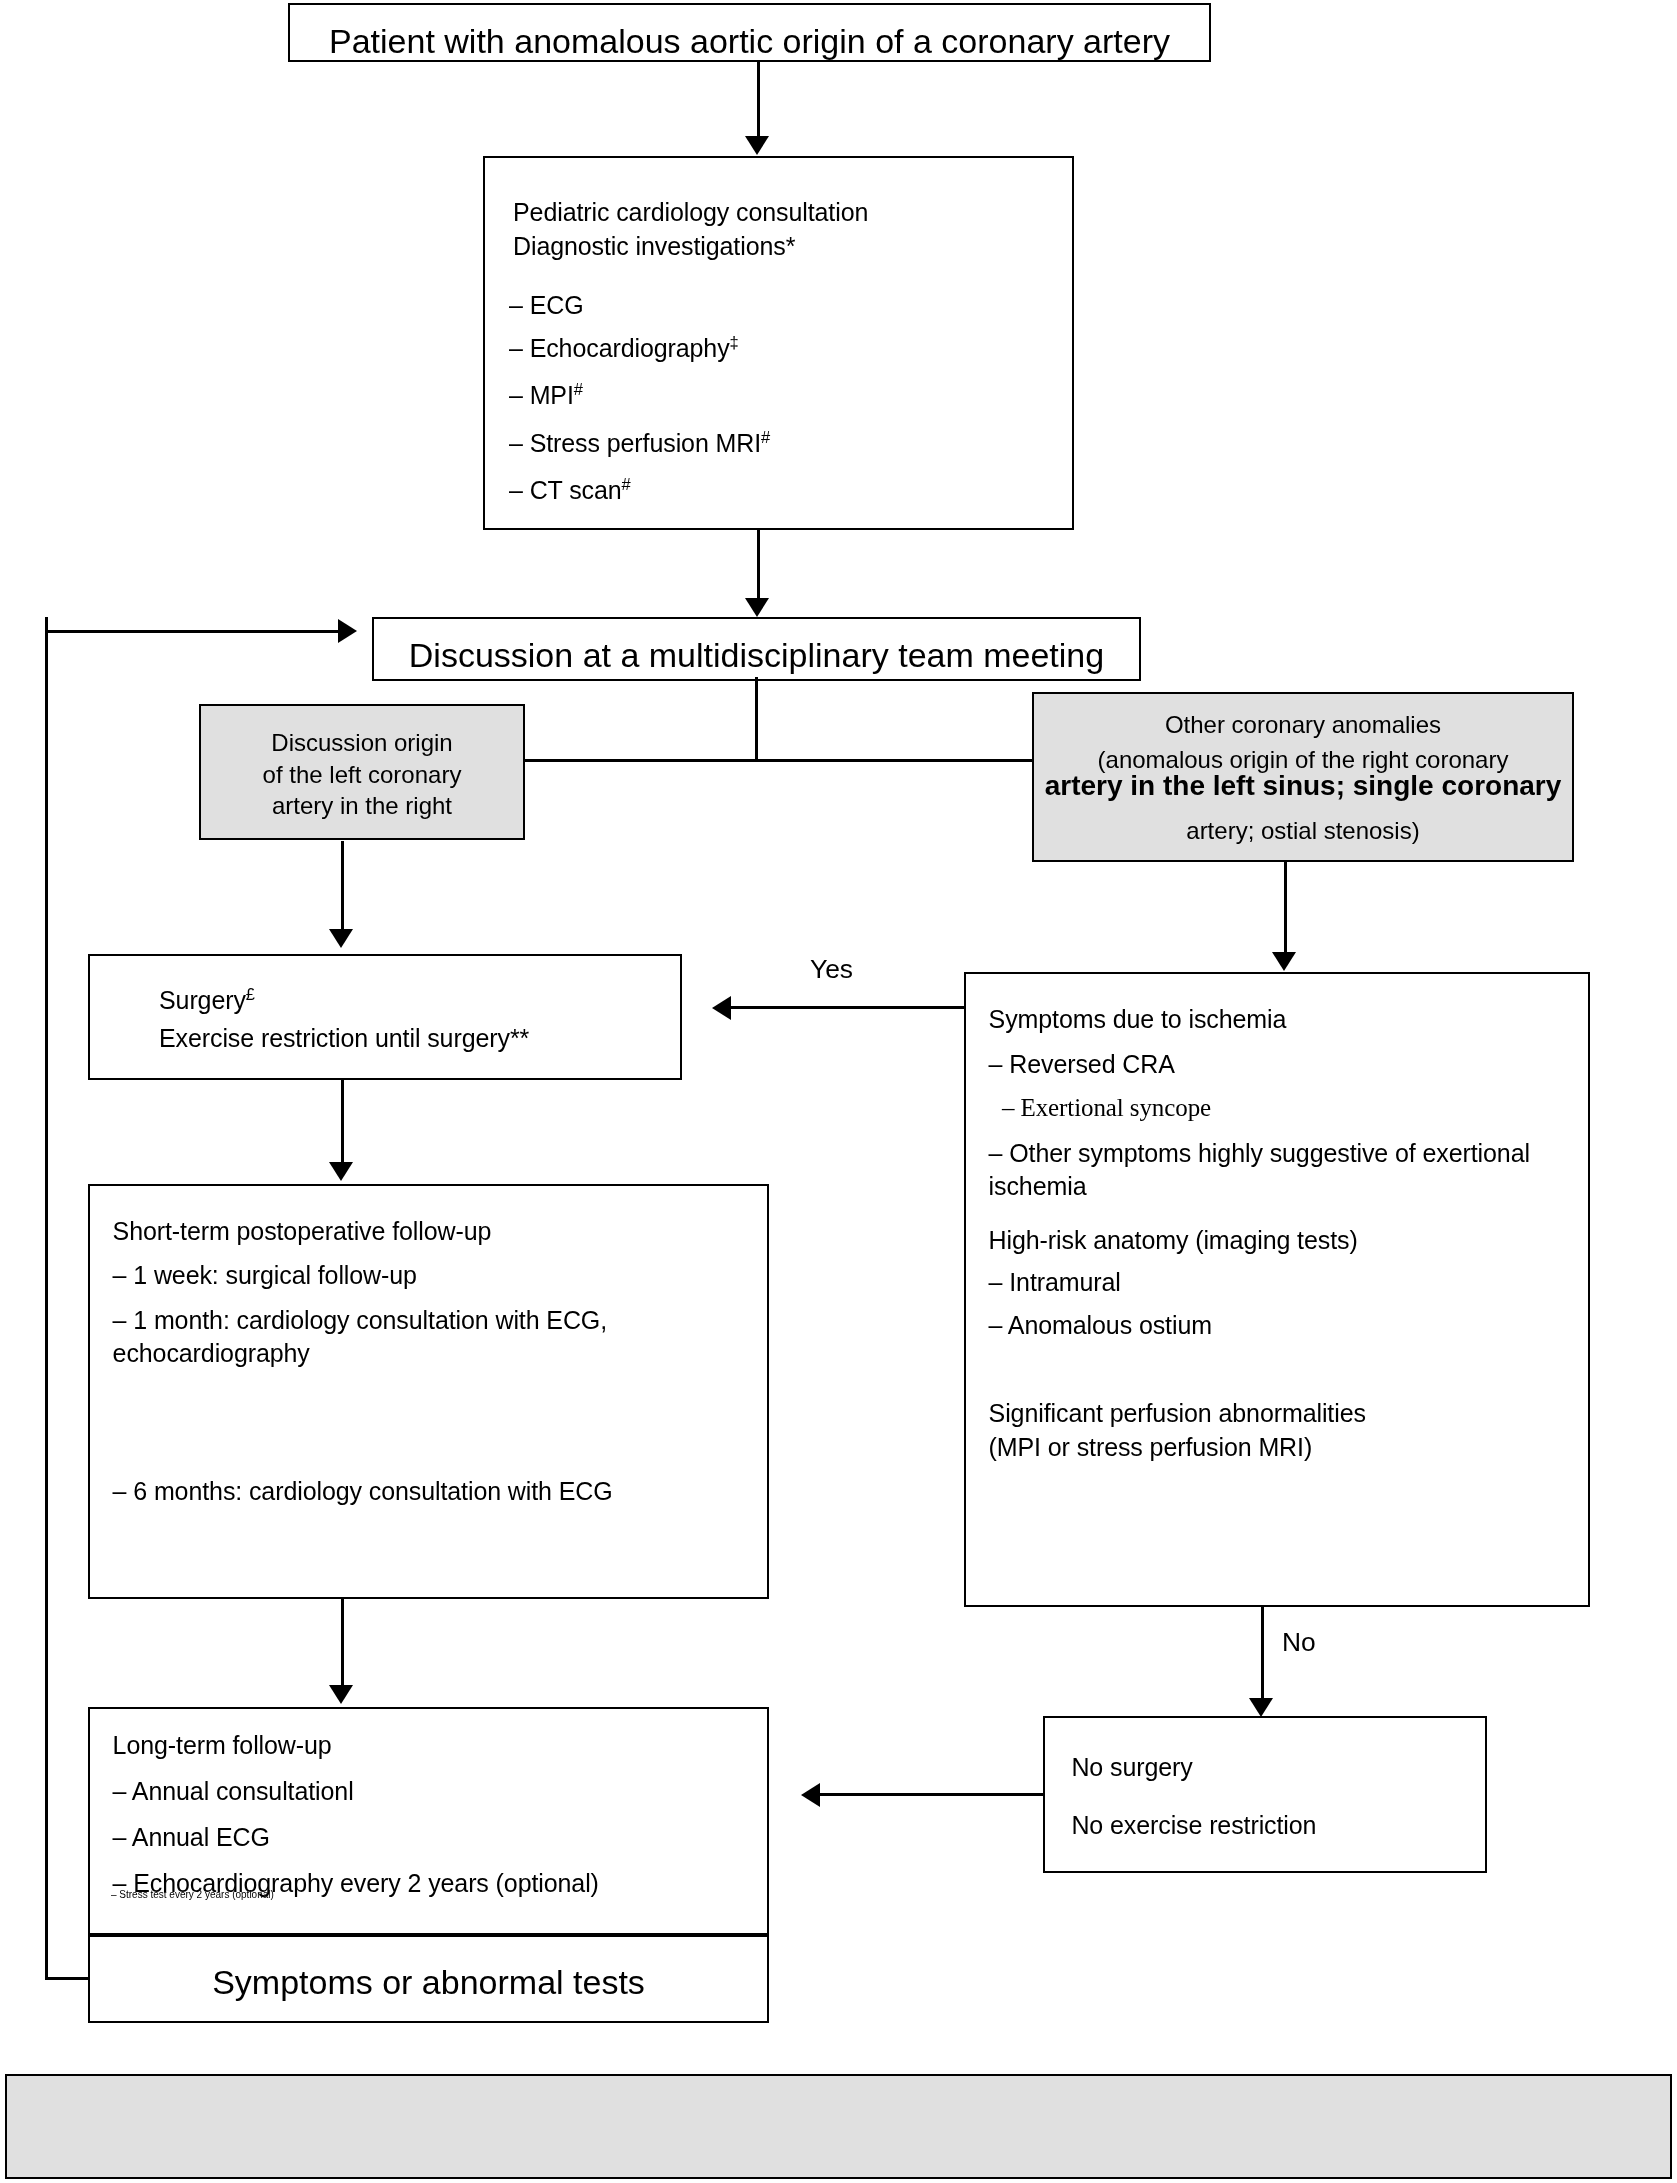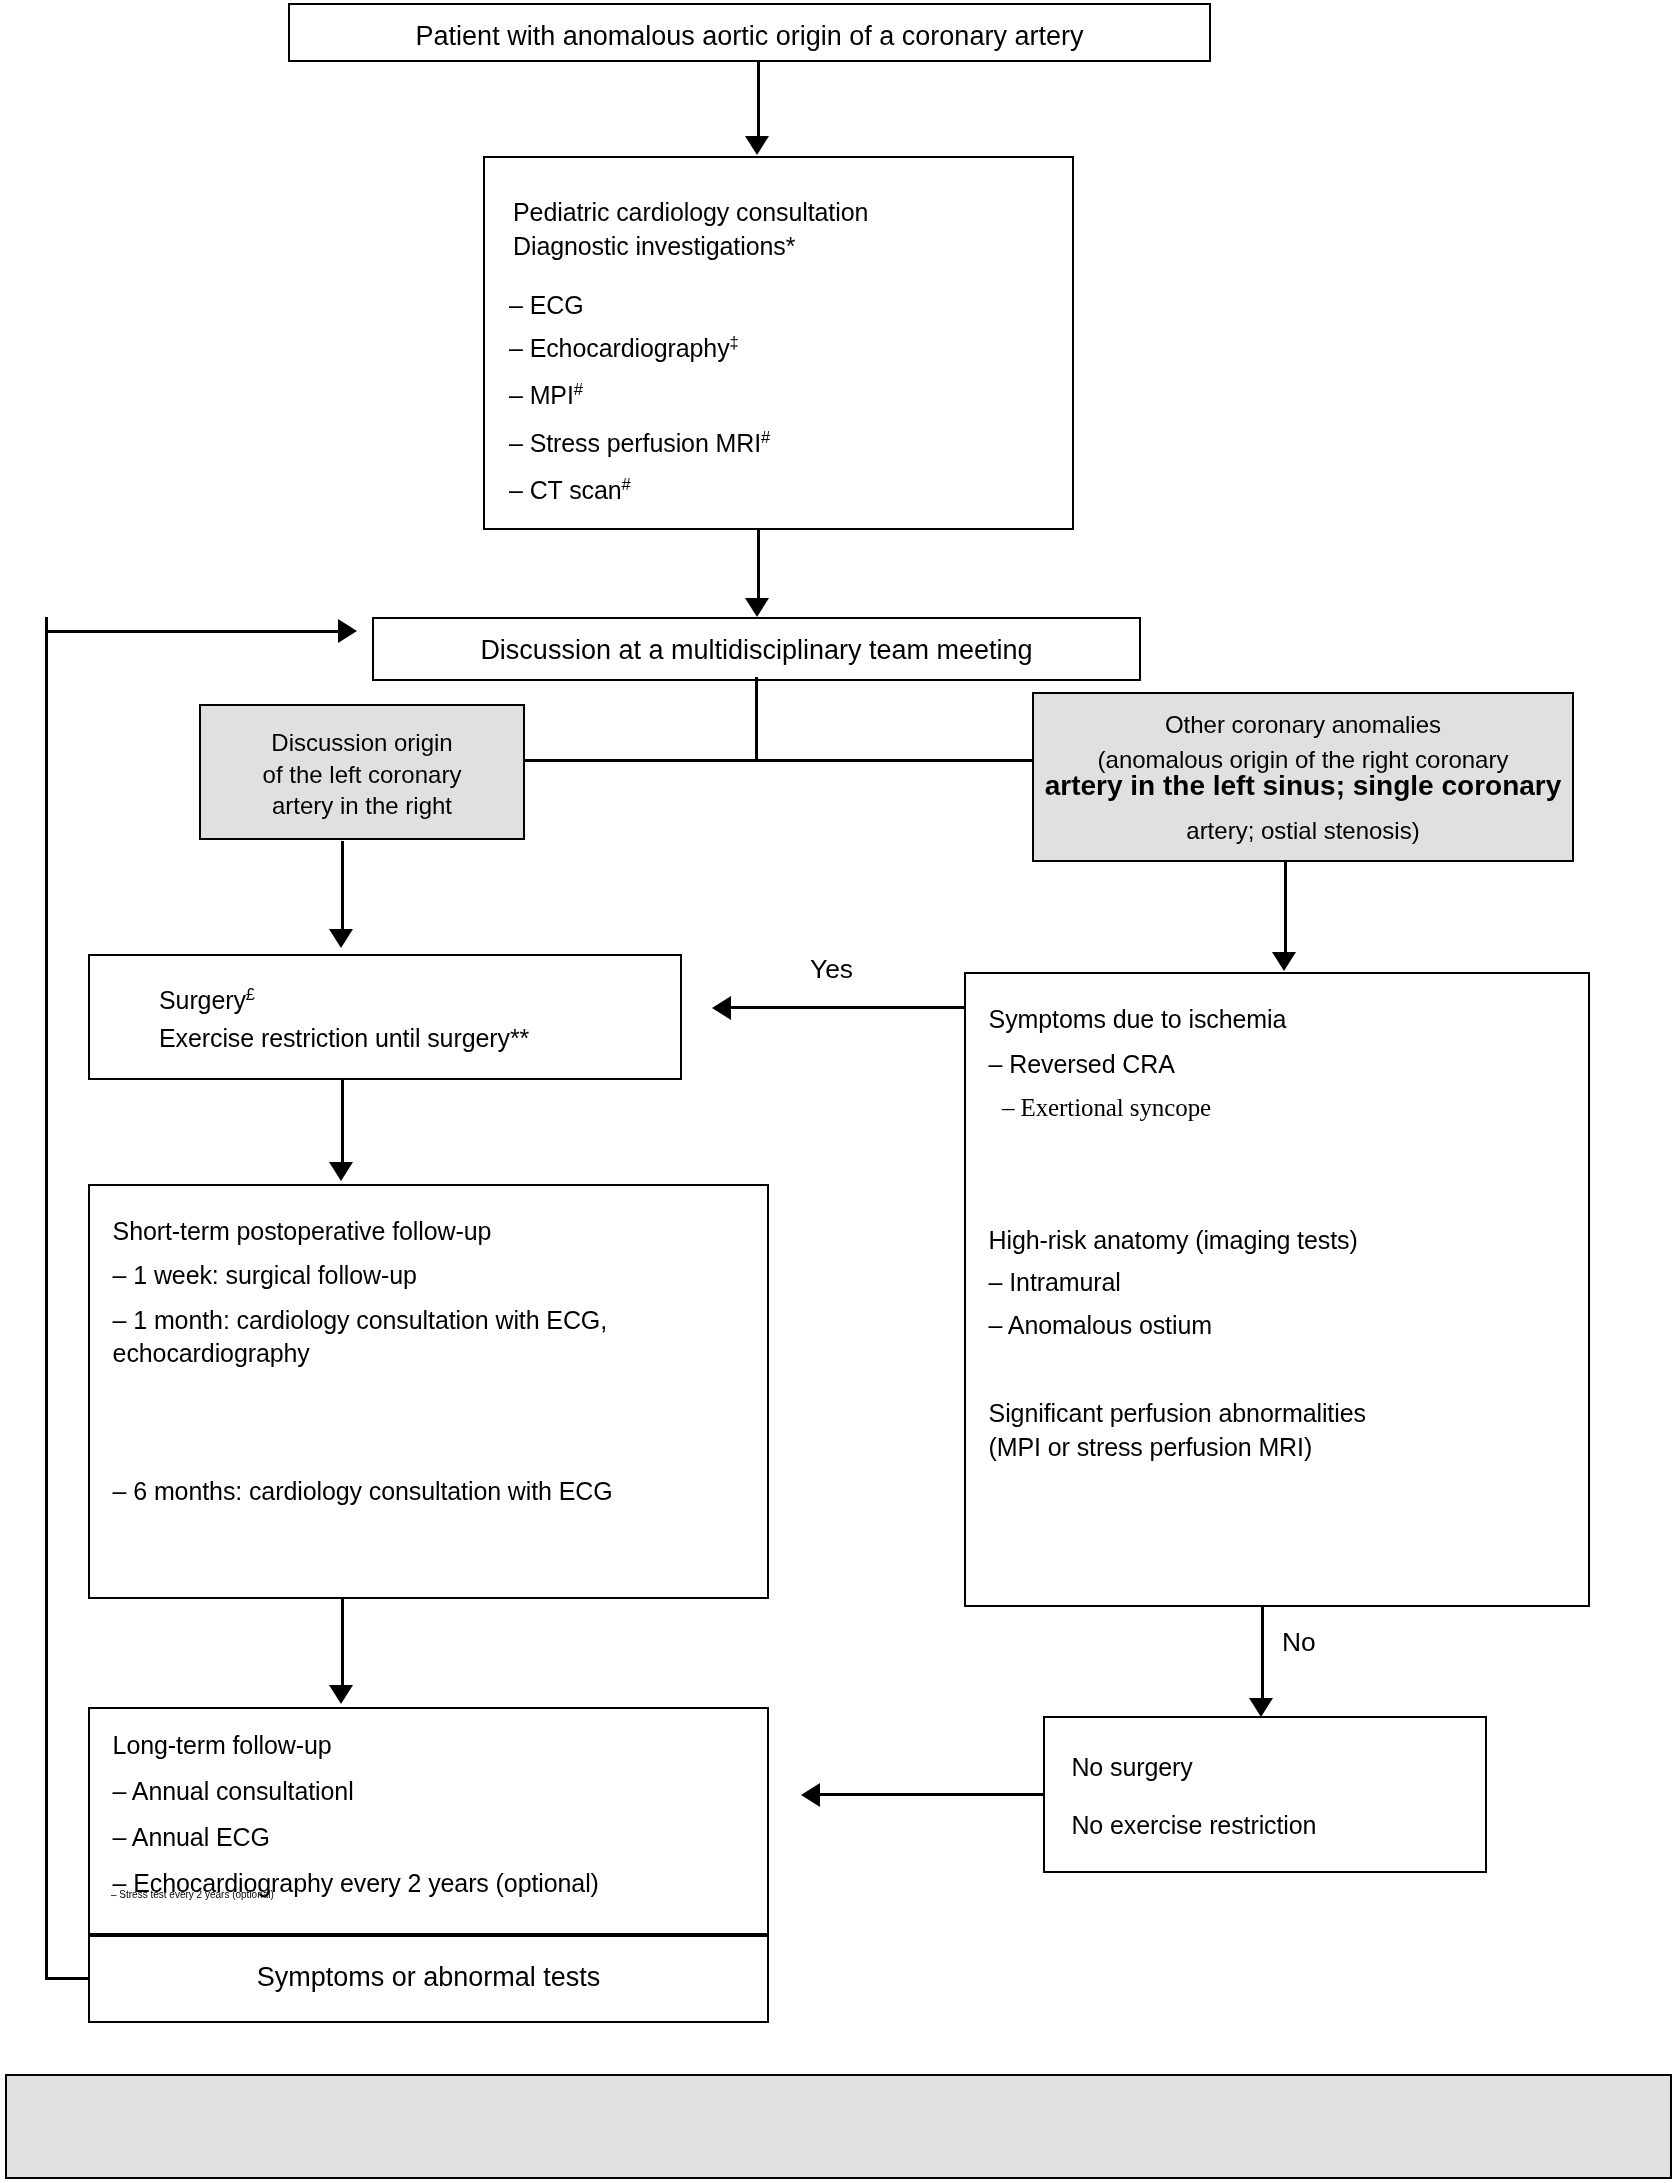--- a/index.html
+++ b/index.html
@@ -24,21 +24,21 @@
     font-size:25px;
     line-height:1.30;
     letter-spacing:-0.1px;
     white-space:pre-wrap;
   }
   .pad{position:absolute;}
   .center-text{
     position:absolute;
     left:0; right:0;
     text-align:center;
-    font-size:27px;
+    font-size:34px;
     line-height:1.30;
   }
   
   .vline{position:absolute;background:#000;width:3.1px;}
   .hline{position:absolute;background:#000;height:3.1px;}
   .vline.thin{width:2.5px;}
   .arrowdown{
     position:absolute;
     width:0;height:0;
     border-left:12px solid transparent;
@@ -136,20 +136,21 @@
   </div>
 
   <div class="hline" style="left:731px; top:1006px; width:233px;"></div>
   <div class="arrowleft" style="left:712px; top:996px;"></div>
   <div class="label" style="left:810px; top:955px;">Yes</div>
 
   <div class="box" style="left:964px; top:972px; width:626px; height:635px;">
     <span class="txt pad" style="left:22.6px; top:29px;">Symptoms due to ischemia</span>
     <span class="txt pad" style="left:22.6px; top:74px;">– Reversed CRA</span>
     <span class="txt pad" style="left:36px; top:118px;font-family:Liberation Serif, serif;">– Exertional syncope</span>
+    <span class="txt pad" style="left:22.6px; top:163px; width:579px;">– Other symptoms highly suggestive of exertional ischemia</span>
 
     <span class="txt pad" style="left:22.6px; top:250px;">High-risk anatomy (imaging tests)</span>
     <span class="txt pad" style="left:22.6px; top:292px;">– Intramural</span>
     <span class="txt pad" style="left:22.6px; top:335px;">– Anomalous ostium</span>
 
     <span class="txt pad" style="left:22.6px; top:423px;">Significant perfusion abnormalities</span>
     <span class="txt pad" style="left:22.6px; top:457px;">(MPI or stress perfusion MRI)</span>
   </div>
 
   <div class="vline" style="left:341px; top:1080px; height:88px;"></div>

